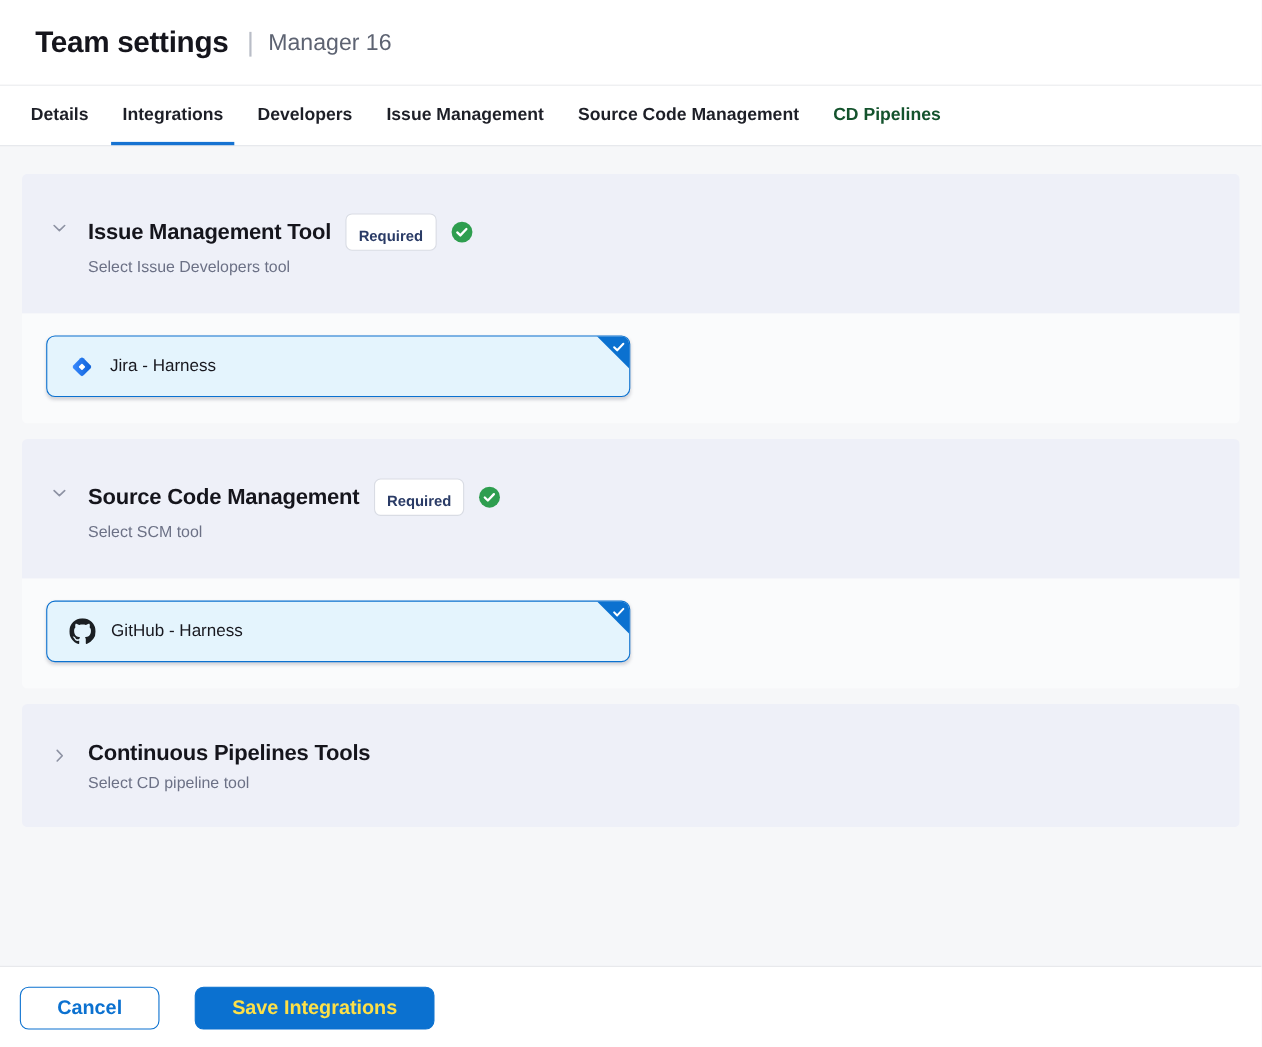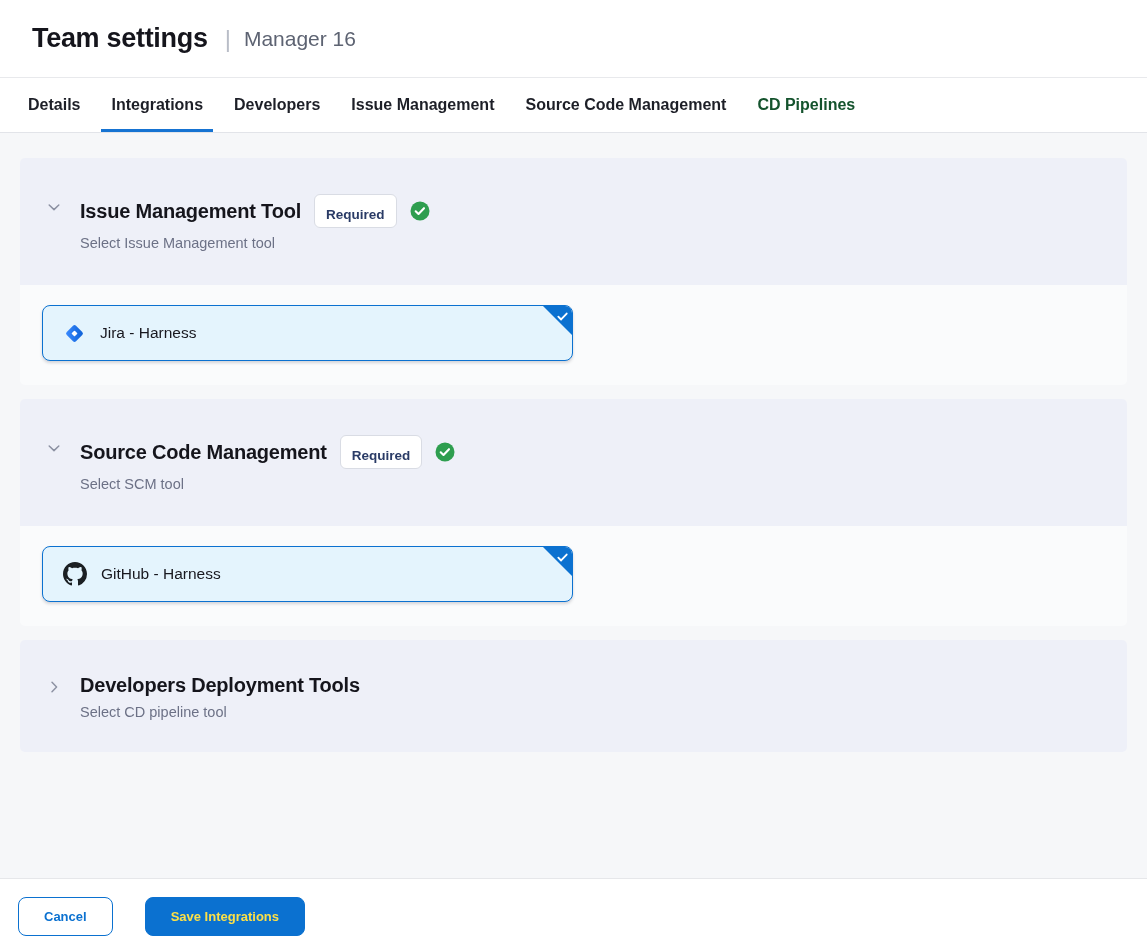--- a/index.html
+++ b/index.html
@@ -66,22 +66,22 @@
   }
   .corner-check { position:absolute; top:3px; right:3px; }
 
   
   .footer {
     background:#fff; border-top:1px solid #e6e7ea; flex:0 0 74px;
     display:flex; align-items:flex-start; gap:20px; padding:18px 0 0 18px;
   }
   .btn {
     font-family:"Liberation Sans", sans-serif;
-    font-size:13px; font-weight:700; border-radius:8px; height:39px;
-    padding:0 25px; cursor:pointer;
+    font-size:18px; font-weight:700; border-radius:8px; height:39px;
+    padding:0 33px; cursor:pointer;
   }
   .btn-cancel { background:#fff; color:#0b71d0; border:1.6px solid #0b71d0; }
   .btn-save { background:#0b71d0; color:#fde047; border:1.6px solid #0b71d0;margin-left:12px; }
 </style>
 </head>
 <body>
 
 <div class="page">
 
   <header class="page-header">
@@ -112,21 +112,21 @@
           <div class="panel-title-row">
             <h2 class="panel-title">Issue Management Tool</h2>
             <span class="badge">Required</span>
             <span style="display:flex;">
               <svg width="20" height="20" viewBox="0 0 20 20">
                   <circle cx="10" cy="10" r="9.5" fill="#2e9e4f"></circle>
                   <path d="M5.7 10.3l2.8 2.7 5.5-5.8" stroke="#fff" stroke-width="2.1" fill="none" stroke-linecap="round" stroke-linejoin="round"></path>
                 </svg>
             </span>
           </div>
-          <div class="panel-subtitle">Select Issue Management tool</div>
+          <div class="panel-subtitle">Select Issue Developers tool</div>
         </div>
       </div>
       <div class="panel-body">
         <div class="tool-card">
           <span class="tool-icon">
             <svg width="23" height="23" viewBox="0 0 24 24">
               <defs>
                   <linearGradient id="jg" x1="0" y1="1" x2="1" y2="0">
                     <stop offset="0" stop-color="#3b8bff"></stop>
                     <stop offset="1" stop-color="#0b5fd6"></stop>
@@ -188,21 +188,21 @@
 
     <section class="panel collapsed">
       <div class="panel-header">
         <span class="chevron-box">
           <svg width="16" height="16" viewBox="0 0 16 16">
               <path d="M6 3.2l4.6 4.8L6 12.8" stroke="#8d92a3" stroke-width="1.5" fill="none" stroke-linecap="round" stroke-linejoin="round"></path>
             </svg>
         </span>
         <div>
           <div class="panel-title-row">
-            <h2 class="panel-title">Developers Deployment Tools</h2>
+            <h2 class="panel-title">Continuous Pipelines Tools</h2>
           </div>
           <div class="panel-subtitle">Select CD pipeline tool</div>
         </div>
       </div>
     </section>
 
   </main>
 
   <footer class="footer">
     <button class="btn btn-cancel">Cancel</button>

